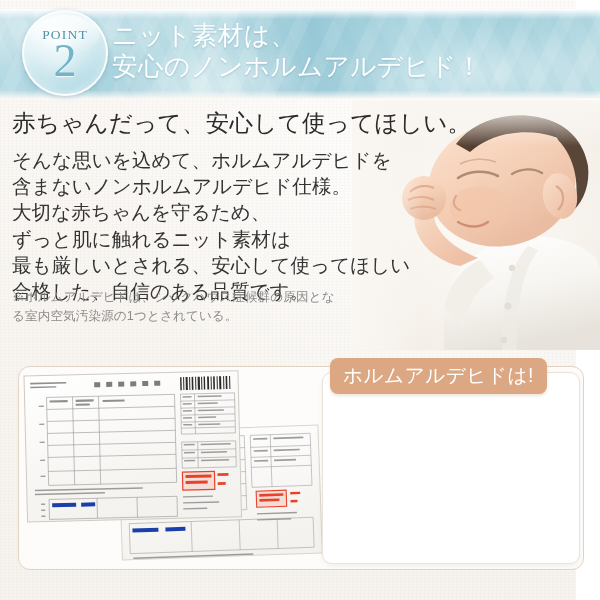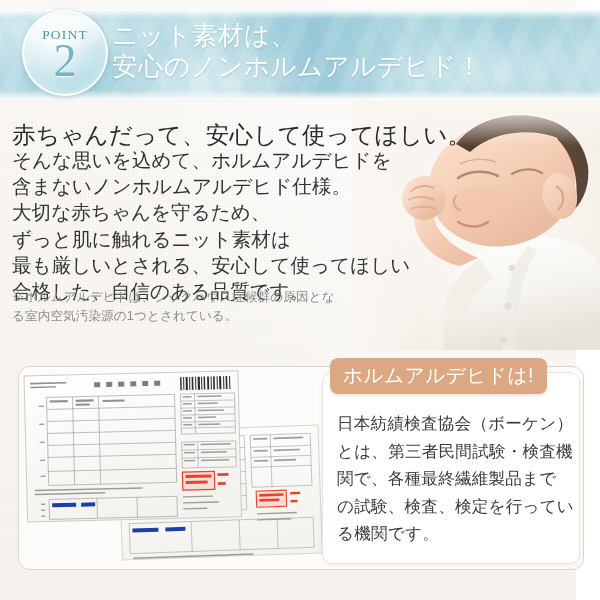--- a/index.html
+++ b/index.html
@@ -97,21 +97,21 @@
     font-family:Liberation Sans, sans-serif;
     font-size:25.5px;line-height:31px;
     color:#ffffff;
     letter-spacing:.5px;
     text-shadow:0 1px 2px rgba(90,140,160,.35);
     white-space:pre;
   }
 
   
   .lede{
-    position:absolute;left:12px;top:120px;z-index:6;
+    position:absolute;left:12px;top:108px;z-index:6;
     font-family:"Liberation Serif", serif;
     font-size:23.5px;line-height:30px;
     color:#2b2b2b;letter-spacing:.3px;white-space:pre;
   }
   .body-copy{
     position:absolute;left:12px;top:148px;z-index:6;
     font-family:"Liberation Serif", serif;
     font-size:19.5px;line-height:26.2px;
     color:#333333;letter-spacing:.1px;white-space:pre;
   }
@@ -467,19 +467,14 @@
           <rect x="156" y="136" width="24" height="1.4"></rect>
         </g>
       </g>
     </svg>
   </div>
 
   <div class="rcard"></div>
   <div class="tan-banner">
     <span>ホルムアルデヒドは!</span>
   </div>
-  <div class="rtext">日本紡績検査協会（ボーケン）
-とは、第三者民間試験・検査機
-関で、各種最終繊維製品まで
-の試験、検査、検定を行ってい
-る機関です。</div>
 
 </div>
 
 </body></html>

